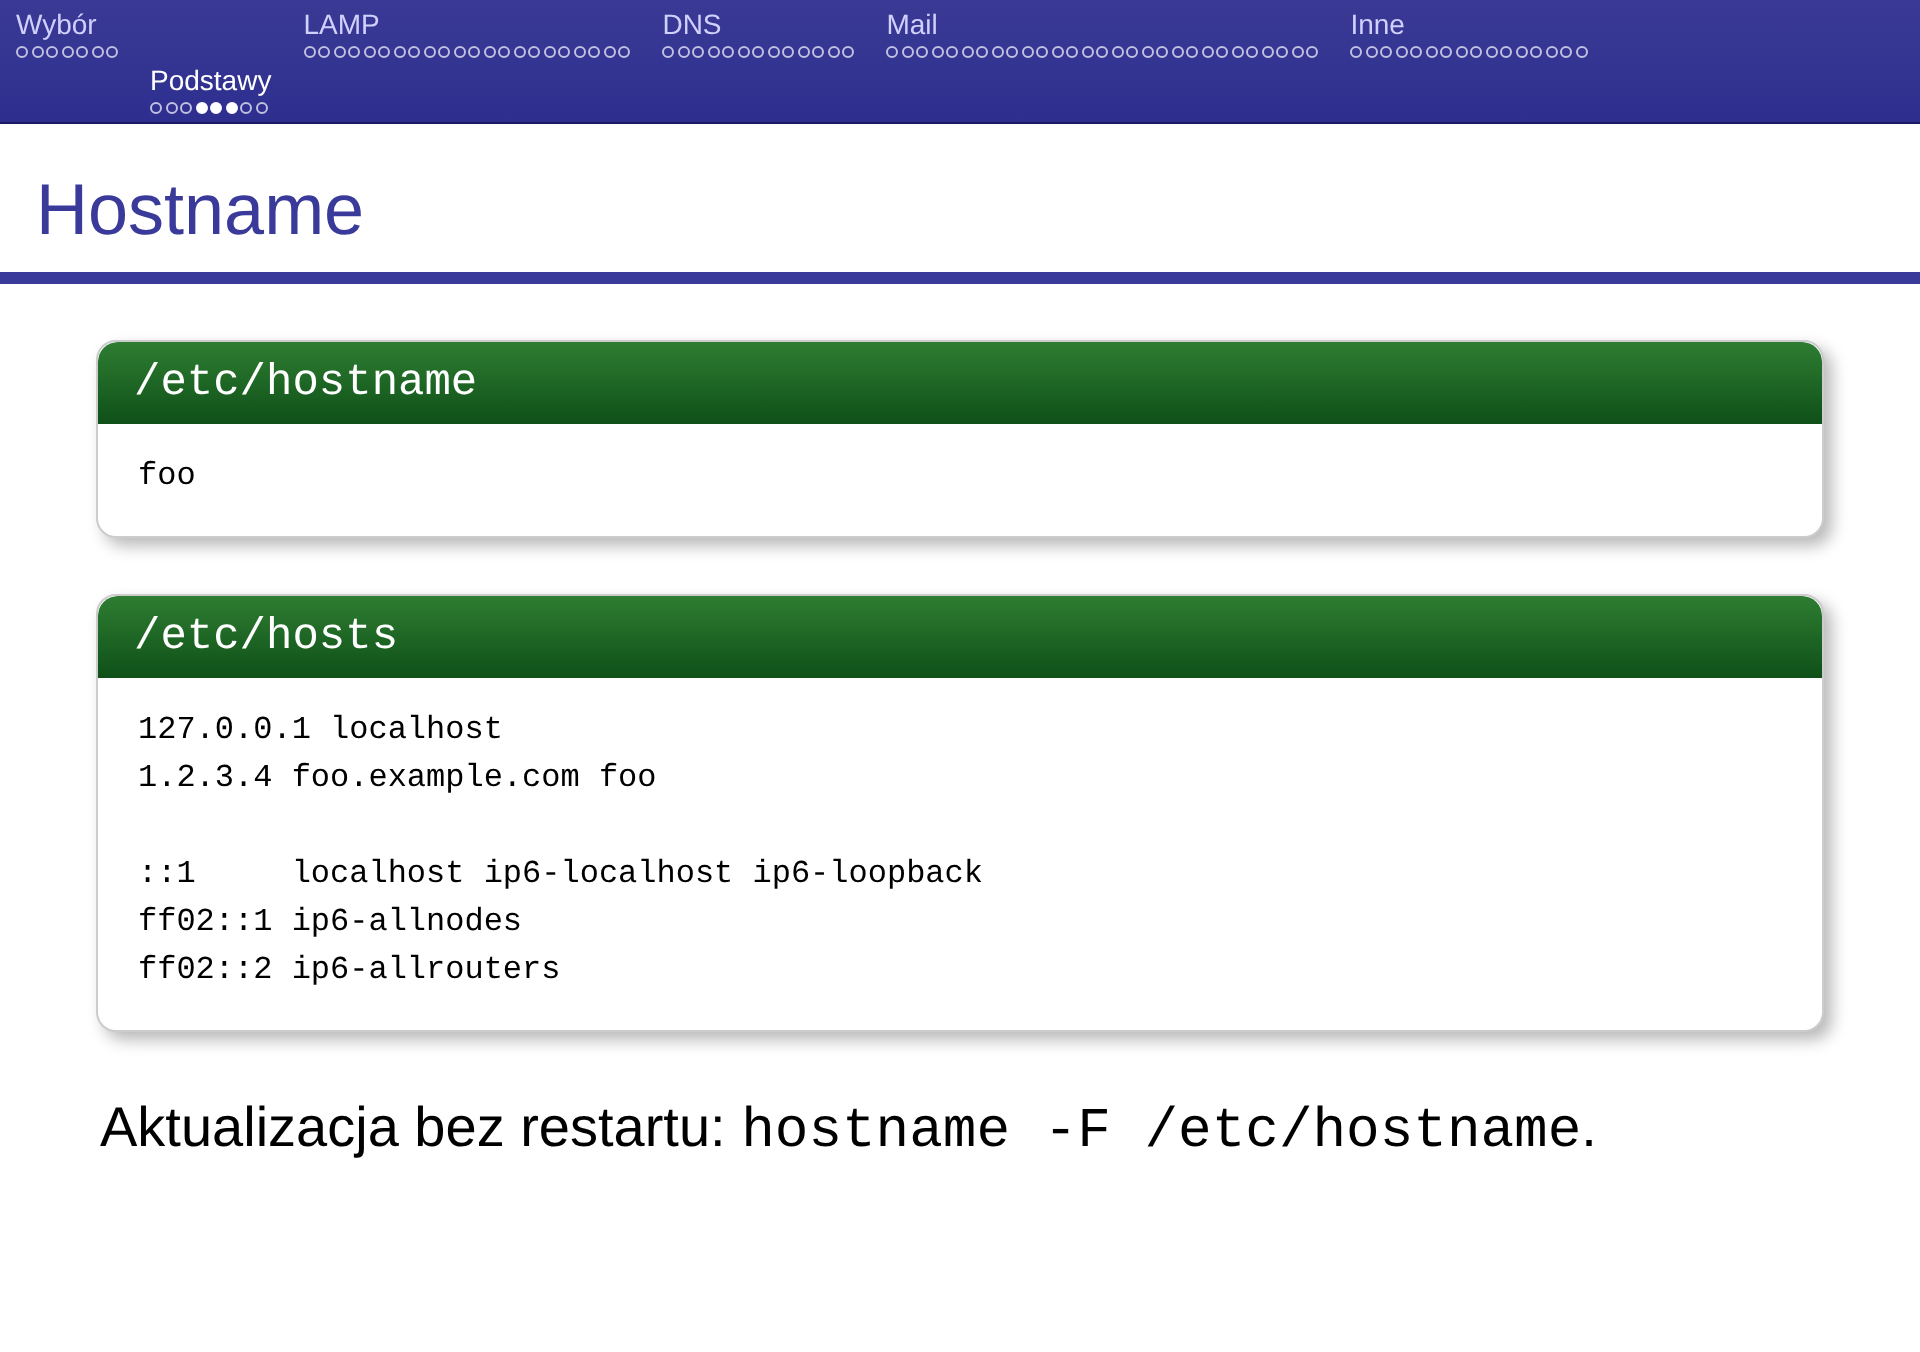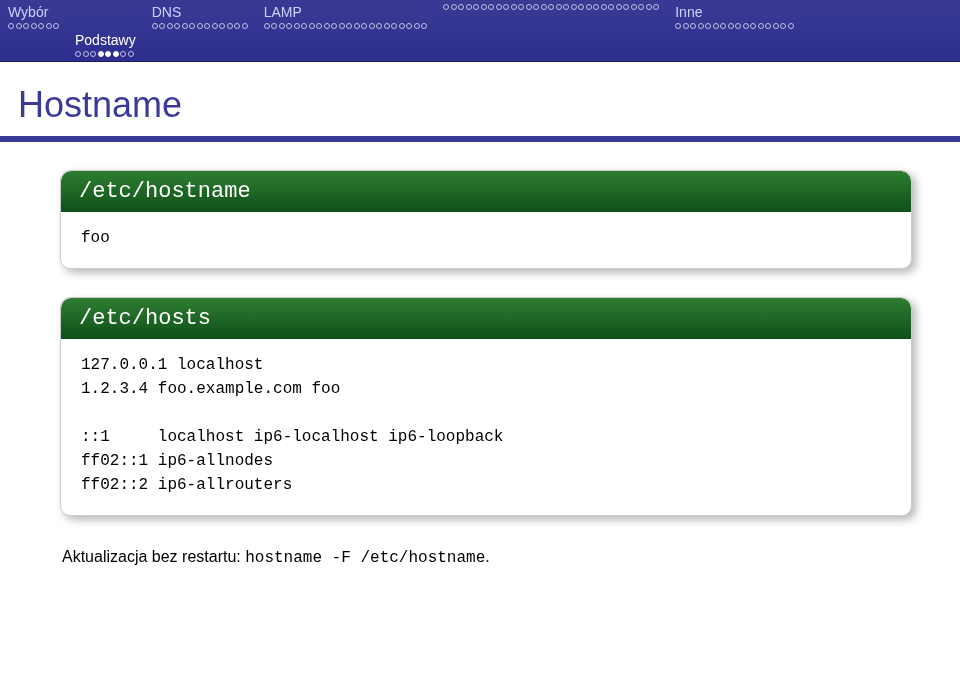--- a/index.html
+++ b/index.html
@@ -51,21 +51,21 @@
     color: #3a3a9a;
     font-size: 36px;
     font-weight: normal;
   }
   .title-rule {
     height: 6px;
     background: #3a3a9a;
     margin-top: 4px;
   }
   .content {
-    padding: 28px 48px 10px 60px;
+    padding: 28px 48px 10px 48px;
   }
   .block {
     border-radius: 10px;
     box-shadow: 4px 4px 8px rgba(0,0,0,0.28);
     margin-bottom: 28px;
     overflow: hidden;
     background: #fff;
     border: 1px solid #ccc;
   }
   .block-header {
@@ -80,21 +80,21 @@
   }
   .block-body {
     padding: 14px 20px 18px 20px;
     font-family: "Courier New", monospace;
     font-size: 16px;
     color: #000;
     line-height: 1.5;
     white-space: pre;
   }
   .footer-line {
-    font-size: 16px;
+    font-size: 28px;
     padding: 4px 2px;
   }
   .mono { font-family: "Courier New", monospace; }
 </style>
 </head>
 <body>
 
 <div class="nav" id="nav-container">
     <div class="nav-section">
       <div class="nav-label">Wybór</div>
@@ -115,65 +115,66 @@
         <div class="dot"></div>
         <div class="dot"></div>
         <div class="dot filled"></div>
         <div class="dot filled"></div>
         <div class="dot filled"></div>
         <div class="dot"></div>
         <div class="dot"></div>
       </div>
     </div>
     <div class="nav-section">
+      <div class="nav-label">LAMP</div>
+      <div class="dots">
+        <div class="dot"></div>
+        <div class="dot"></div>
+        <div class="dot"></div>
+        <div class="dot"></div>
+        <div class="dot"></div>
+        <div class="dot"></div>
+        <div class="dot"></div>
+        <div class="dot"></div>
+        <div class="dot"></div>
+        <div class="dot"></div>
+        <div class="dot"></div>
+        <div class="dot"></div>
+        <div class="dot"></div>
+        <div class="dot"></div>
+        <div class="dot"></div>
+        <div class="dot"></div>
+        <div class="dot"></div>
+        <div class="dot"></div>
+        <div class="dot"></div>
+        <div class="dot"></div>
+        <div class="dot"></div>
+        <div class="dot"></div>
+      </div>
+    </div>
+    <div class="nav-section">
       <div class="nav-label">DNS</div>
       <div class="dots">
         <div class="dot"></div>
         <div class="dot"></div>
         <div class="dot"></div>
         <div class="dot"></div>
         <div class="dot"></div>
         <div class="dot"></div>
         <div class="dot"></div>
         <div class="dot"></div>
         <div class="dot"></div>
         <div class="dot"></div>
         <div class="dot"></div>
         <div class="dot"></div>
         <div class="dot"></div>
       </div>
     </div>
     <div class="nav-section">
-      <div class="nav-label">LAMP</div>
-      <div class="dots">
-        <div class="dot"></div>
-        <div class="dot"></div>
-        <div class="dot"></div>
-        <div class="dot"></div>
-        <div class="dot"></div>
-        <div class="dot"></div>
-        <div class="dot"></div>
-        <div class="dot"></div>
-        <div class="dot"></div>
-        <div class="dot"></div>
-        <div class="dot"></div>
-        <div class="dot"></div>
-        <div class="dot"></div>
-        <div class="dot"></div>
-        <div class="dot"></div>
-        <div class="dot"></div>
-        <div class="dot"></div>
-        <div class="dot"></div>
-        <div class="dot"></div>
-        <div class="dot"></div>
-        <div class="dot"></div>
-        <div class="dot"></div>
-      </div>
-    </div>
-    <div class="nav-section">
+      <div class="nav-label">Mail</div>
       <div class="dots">
         <div class="dot"></div>
         <div class="dot"></div>
         <div class="dot"></div>
         <div class="dot"></div>
         <div class="dot"></div>
         <div class="dot"></div>
         <div class="dot"></div>
         <div class="dot"></div>
         <div class="dot"></div>

